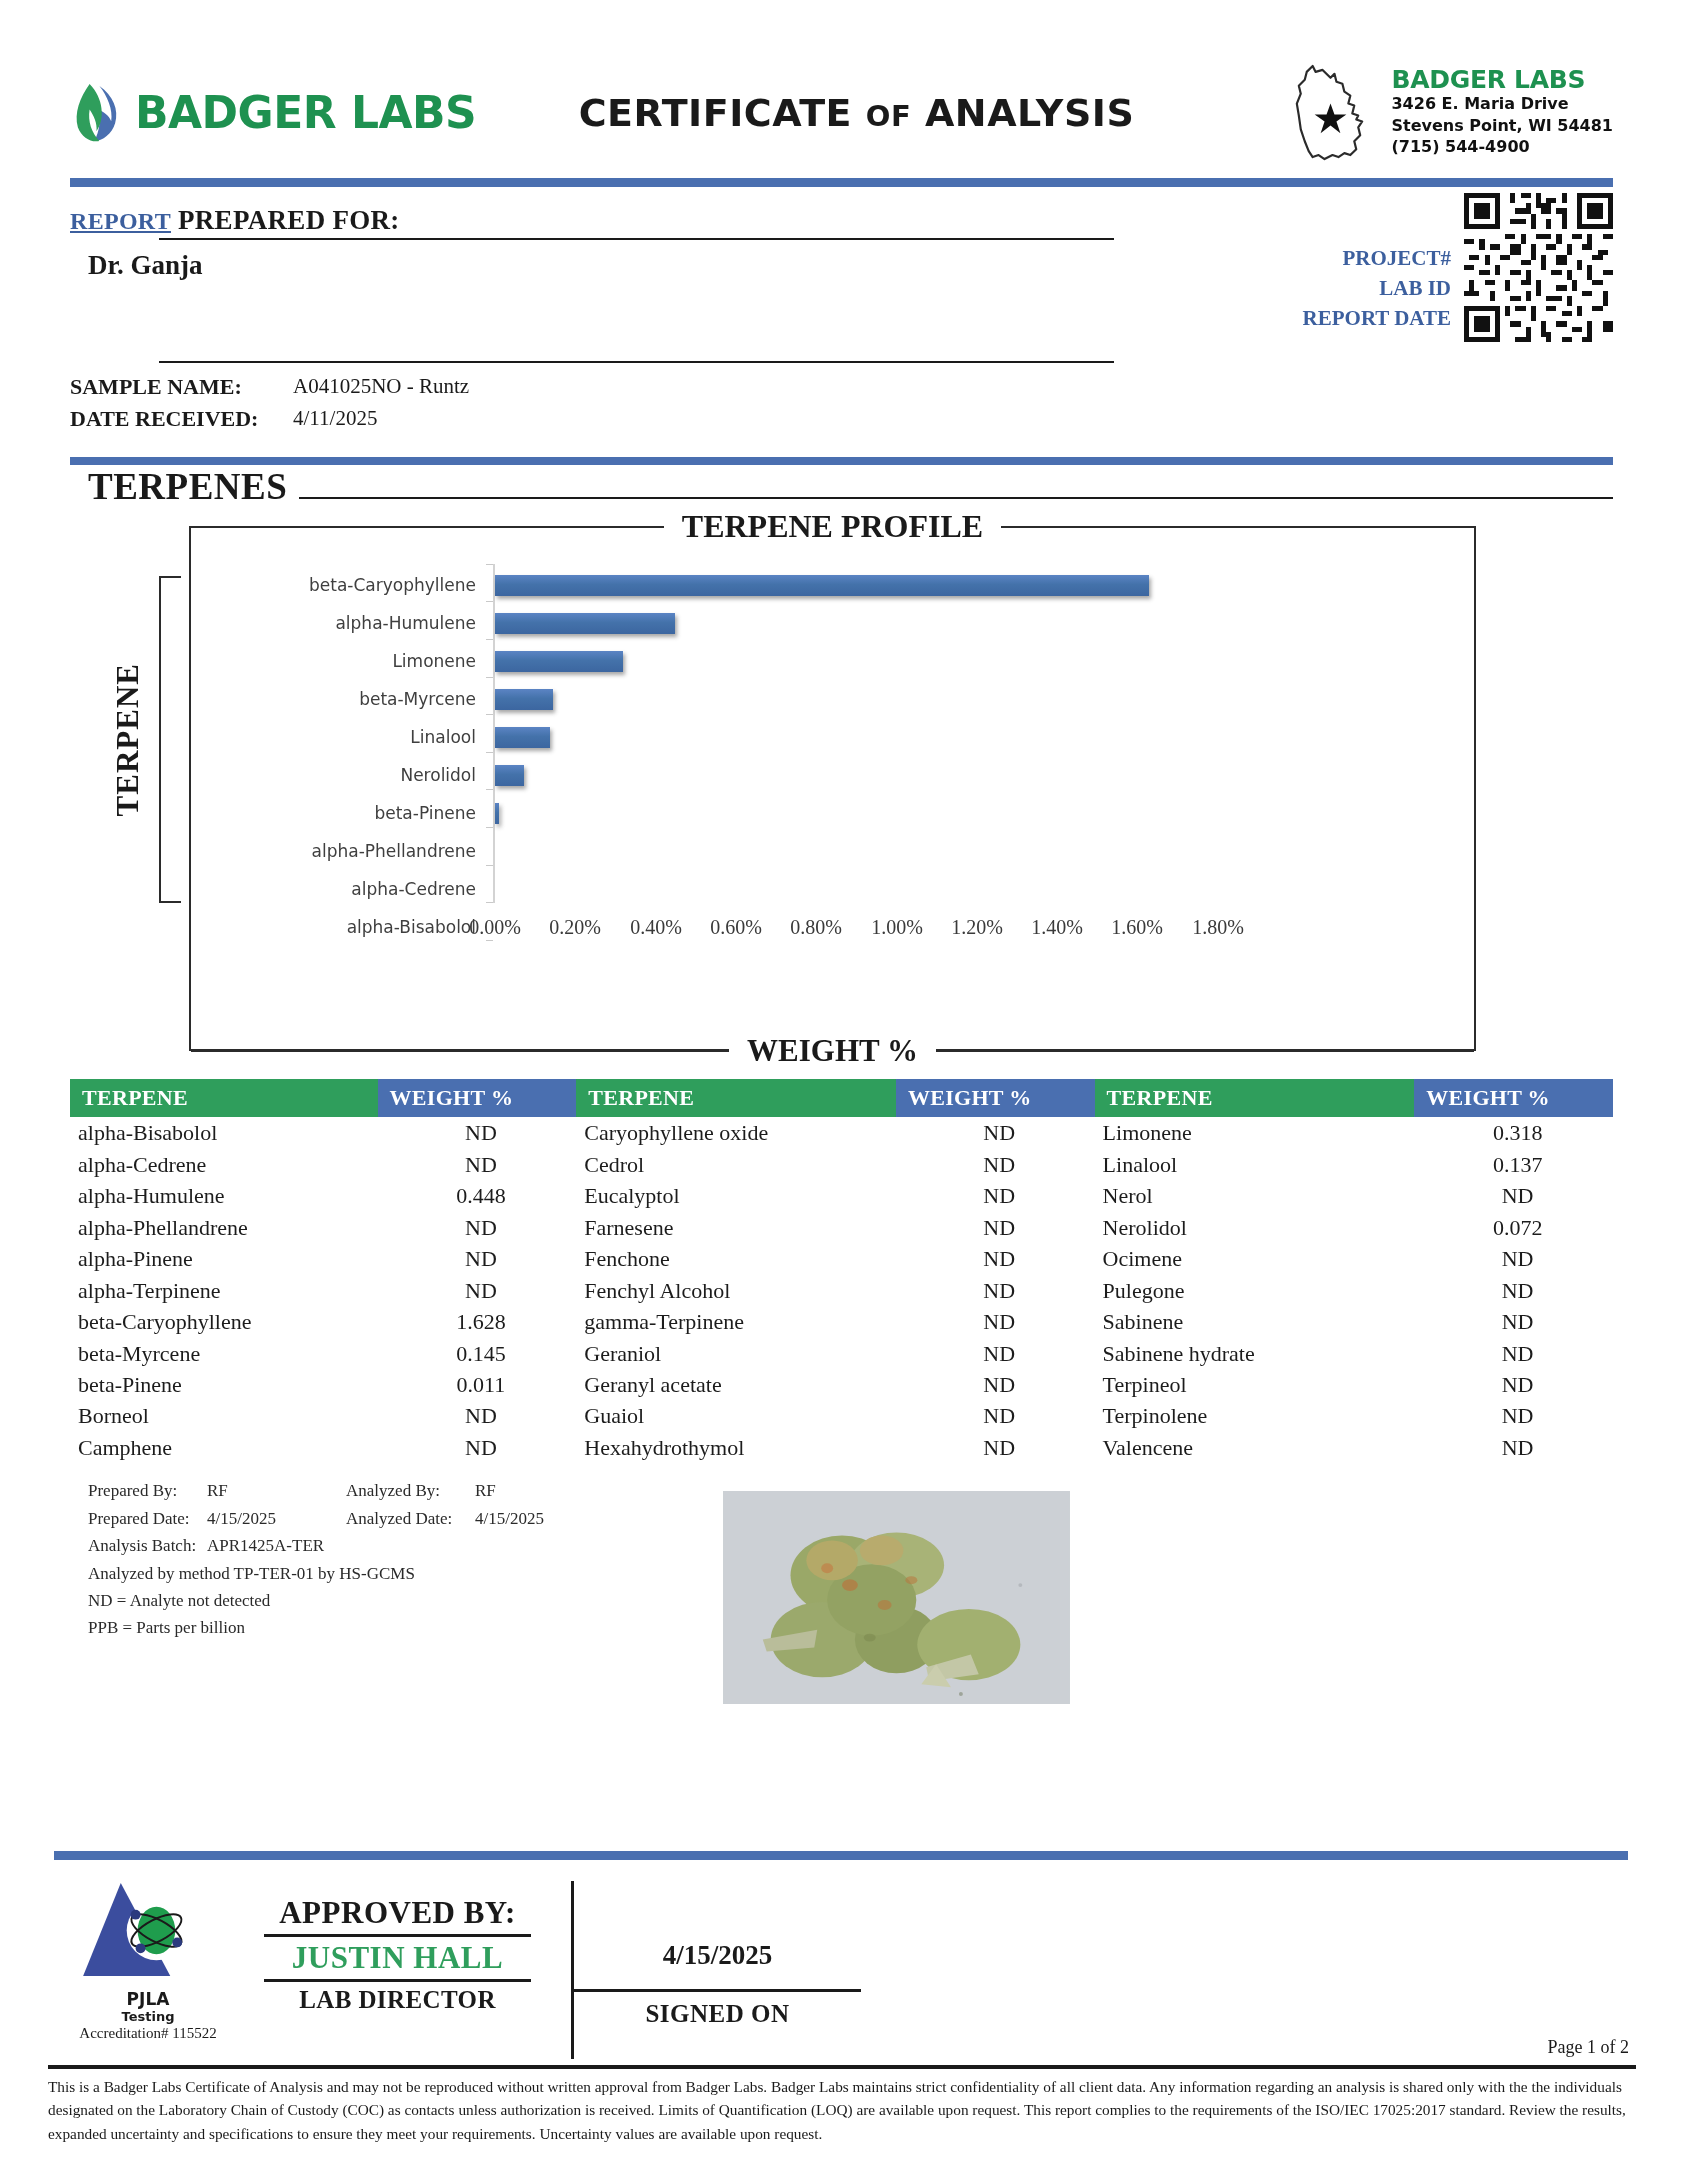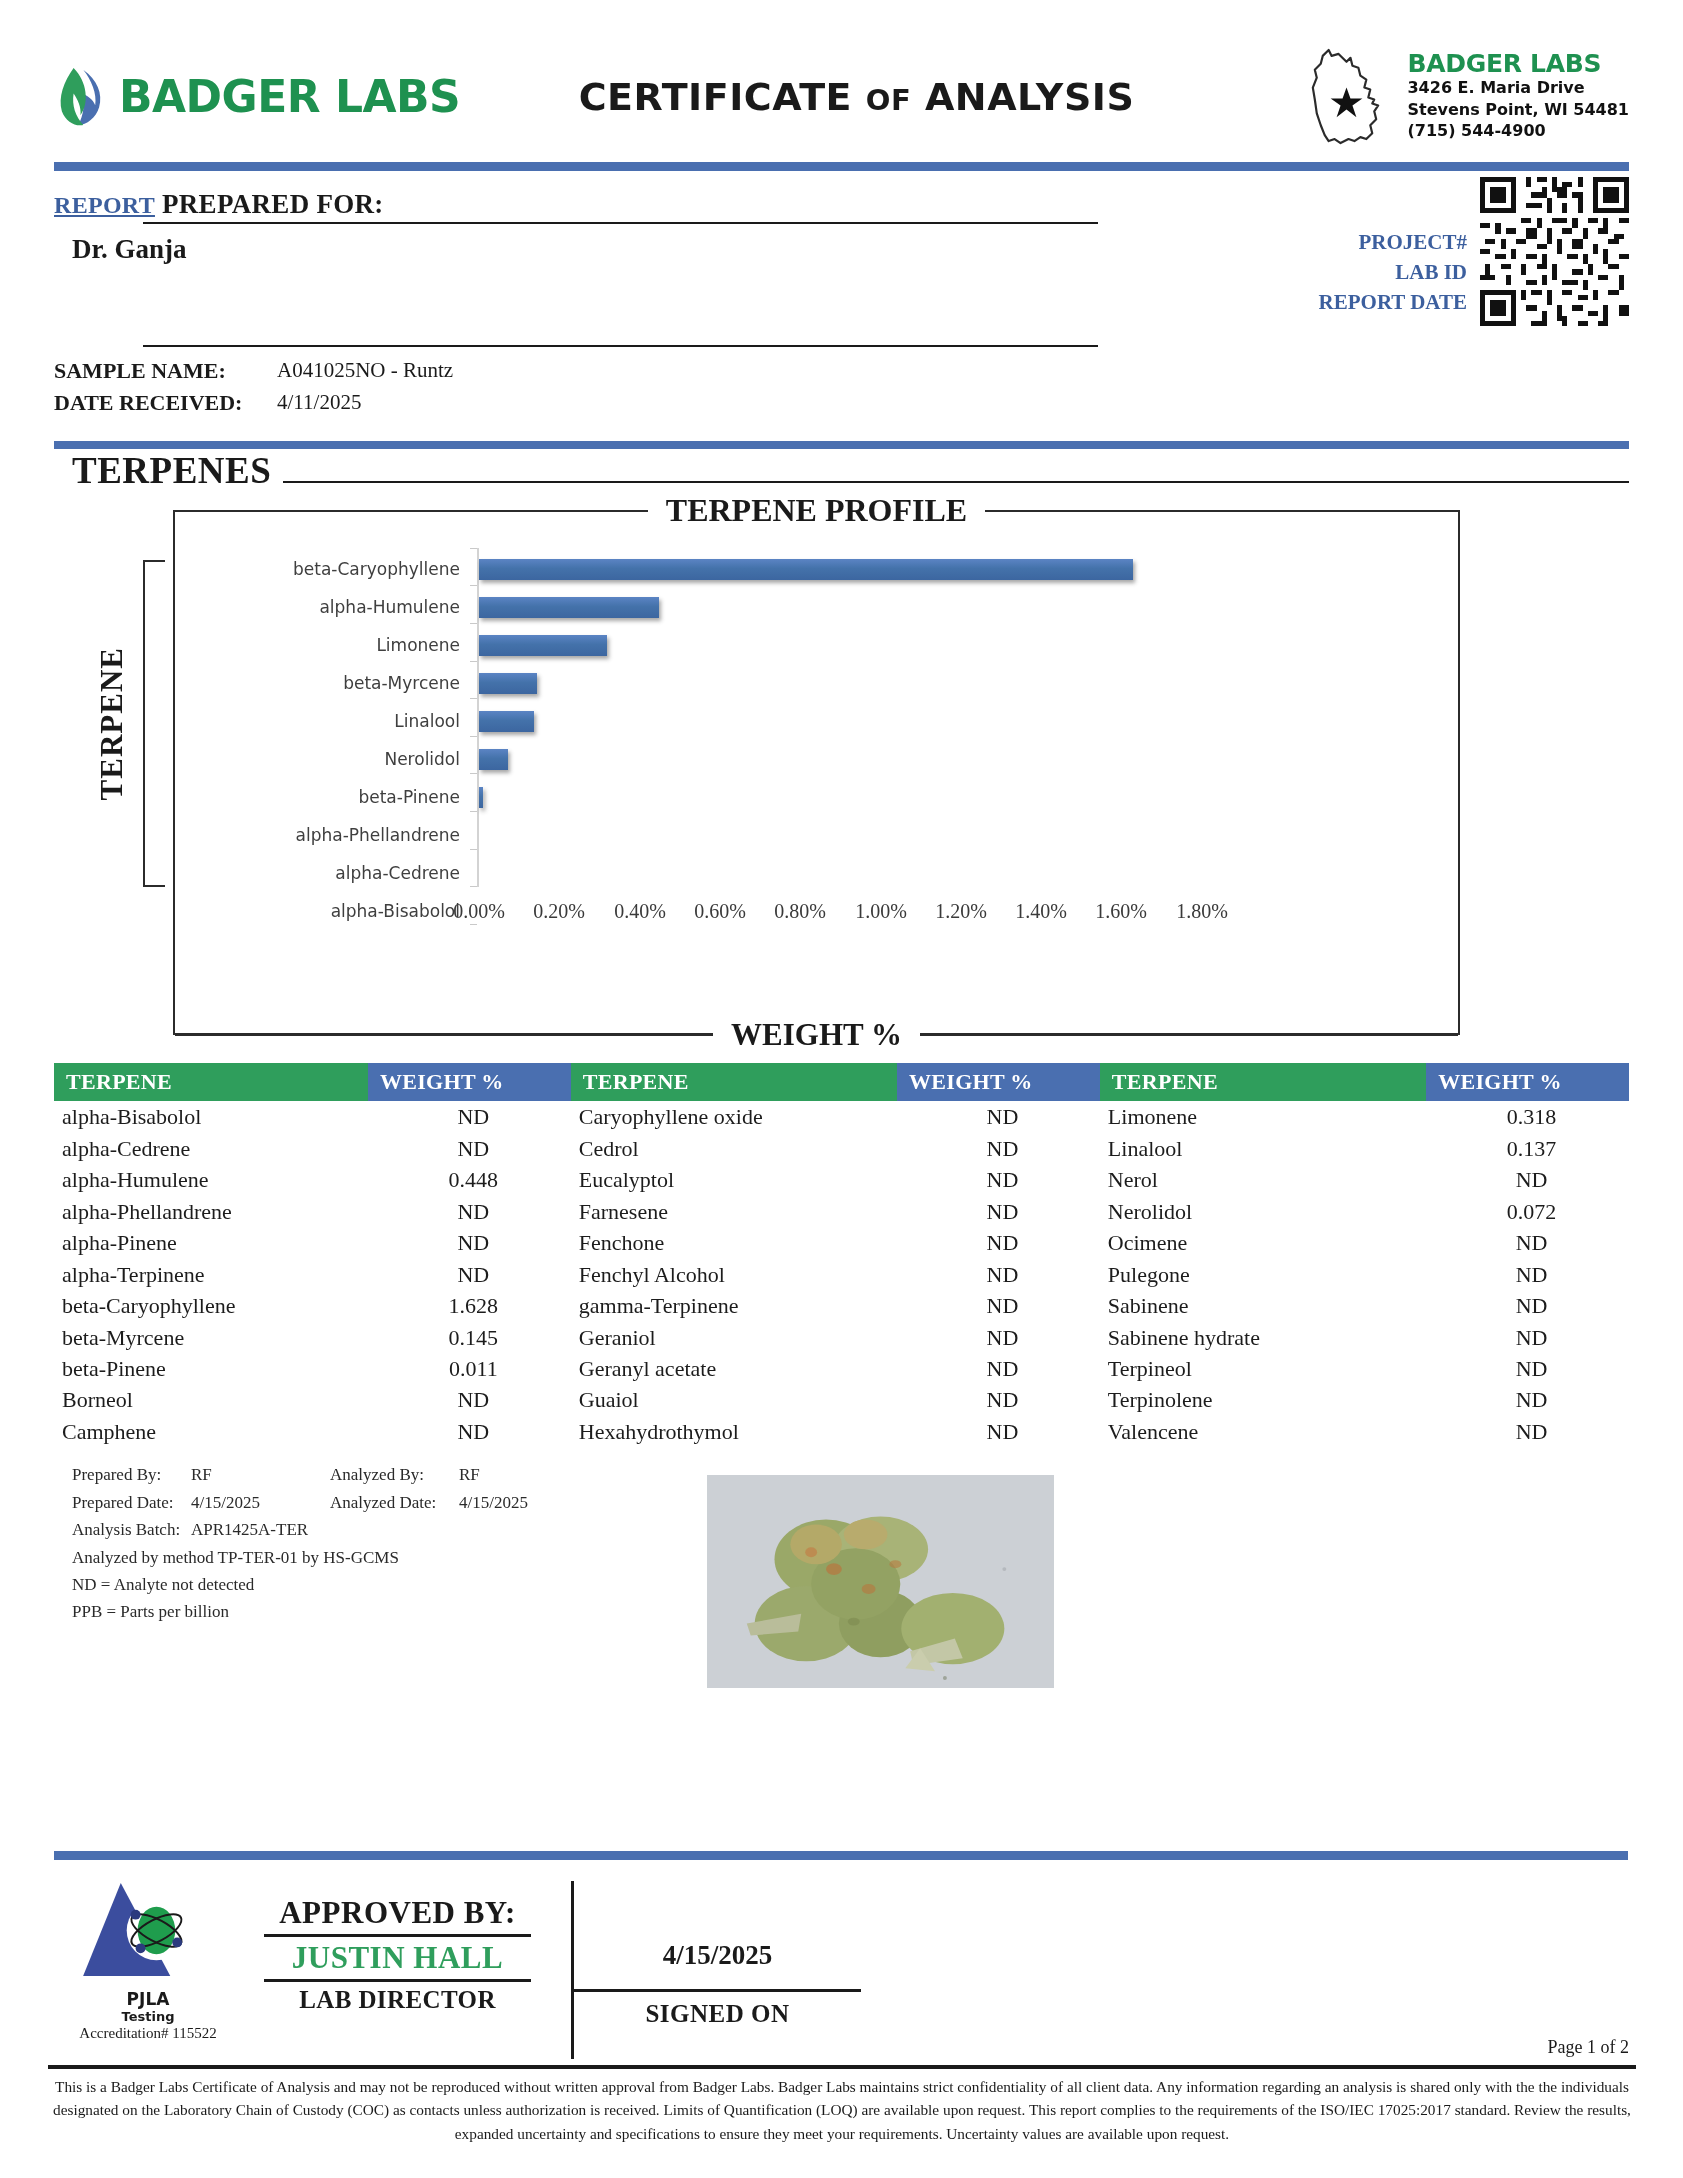--- a/index.html
+++ b/index.html
@@ -3,21 +3,21 @@
 <meta charset="utf-8">
 <style>
   * { box-sizing: border-box; margin: 0; padding: 0; }
   html, body {
     width: 1683px; height: 2178px;
     background: #ffffff;
     font-family: "Liberation Serif", serif;
     color: #1a1a1a;
     overflow: hidden;
   }
-  .page { position: relative; width: 1683px; height: 2178px; padding: 0; }
+  .page { position: relative; width: 1683px; height: 2178px; padding: 16px; }
 
   
   .header { display: flex; align-items: center; padding: 45px 54px 10px 54px; height: 158px; }
   .brand-left { display: flex; align-items: center; width: 426px; }
   .leaf-logo { width: 51px; height: 61px; flex: 0 0 51px; margin-right: 14px; }
   .brand-name {
     font-family: "DejaVu Sans", sans-serif;
     font-weight: bold; font-size: 44px; letter-spacing: -0.5px;
     color: #1e9150;
   }
@@ -216,21 +216,21 @@
   .date-hr { border-bottom: 3px solid #1a1a1a; margin-top: 18px; }
 
   .pageno {
     position: absolute; right: 54px; top: 2037px;
     font-family: "Liberation Serif", serif; font-size: 18px;
   }
   .disclaimer-rule { position: absolute; left: 48px; top: 2065px; width: 1588px; border-top: 2px solid #1a1a1a; border-bottom: 2px solid #1a1a1a; height: 4px; }
   .disclaimer {
     position: absolute; left: 48px; top: 2075px; width: 1588px;
     font-family: "Liberation Serif", serif; font-size: 15.3px; line-height: 1.52; color: #1a1a1a;
-    text-align: center;
+    text-align: left;
   }
 </style>
 </head>
 <body>
 
 <div class="page">
 
   <div class="header">
     <div class="brand-left">
       <span class="leaf-logo">

